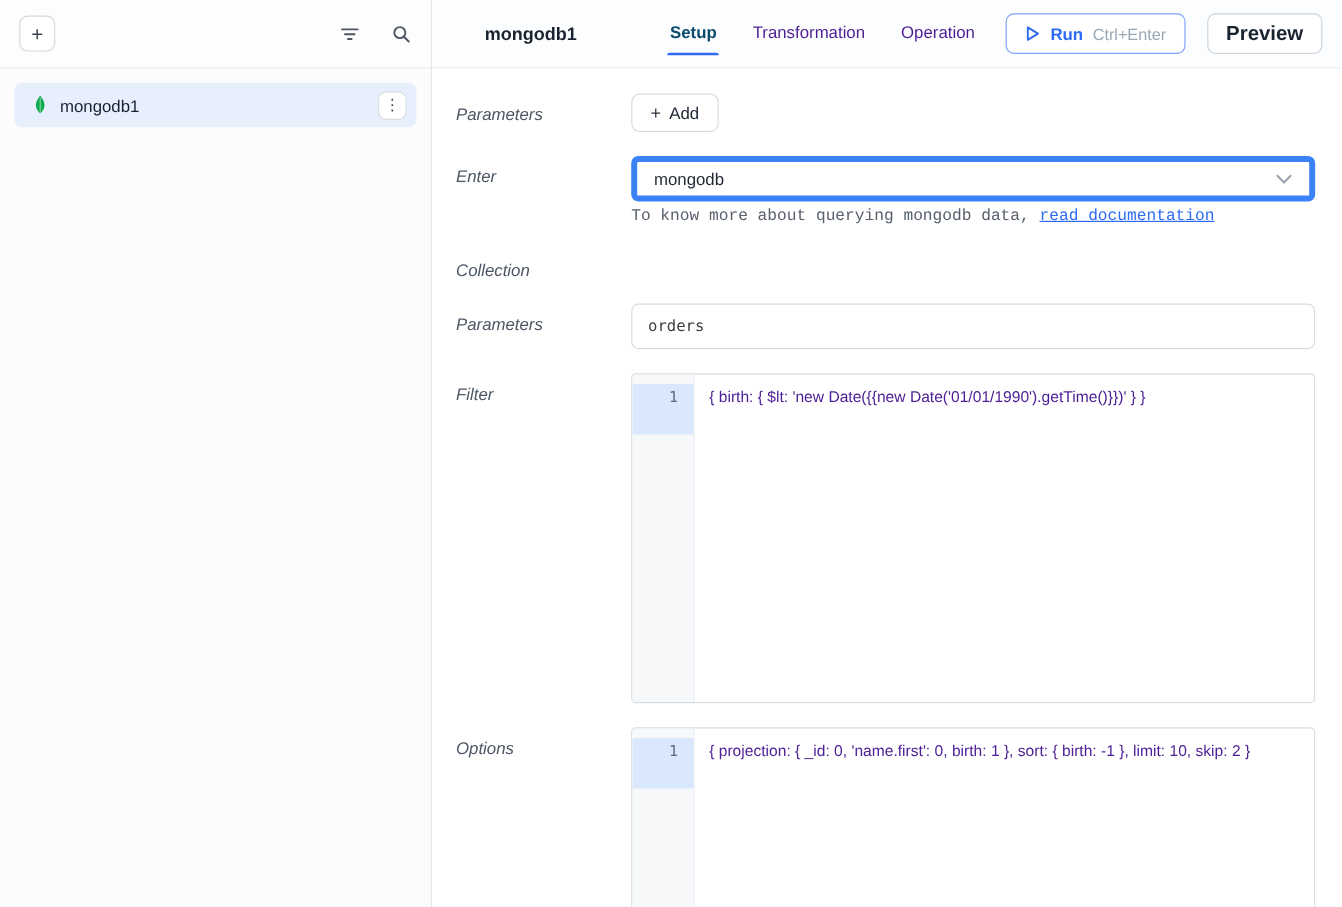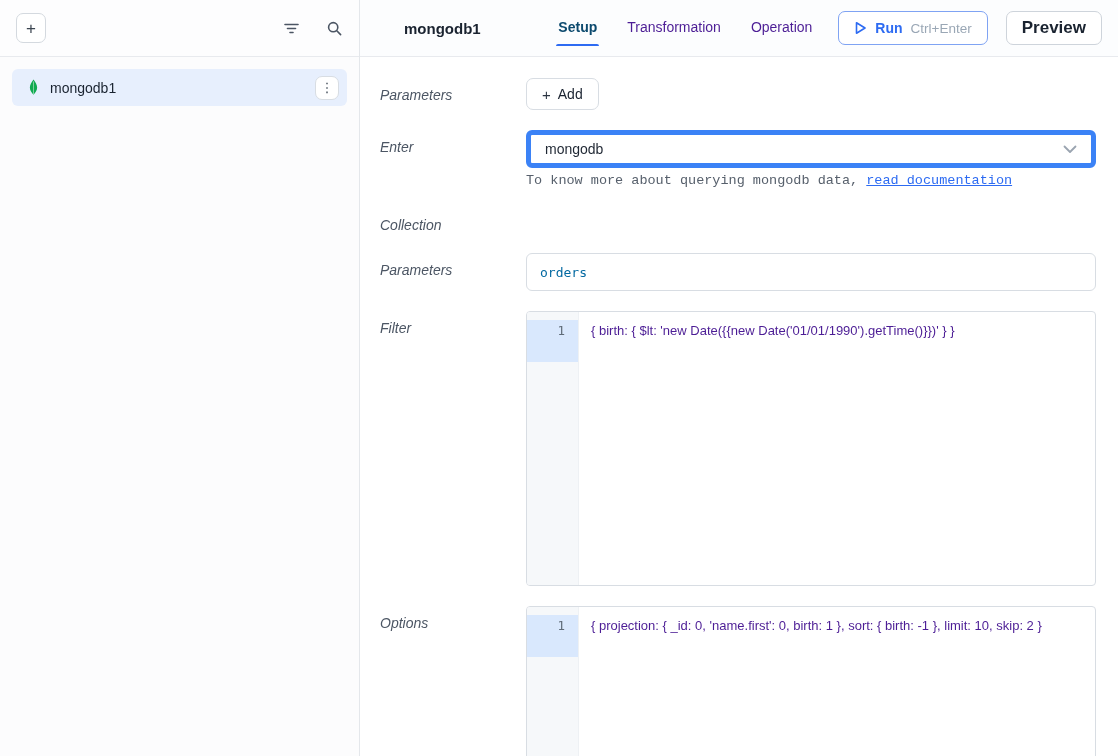--- a/index.html
+++ b/index.html
@@ -84,21 +84,21 @@
     height: 38px; border: 5px solid #3b82f6; border-radius: 6px; background: #fff;
     display: flex; align-items: center; justify-content: space-between;
     padding: 0 14px; font-size: 14px; color: #1f2733; cursor: pointer;
   }
   .helper-text { margin-top: 5px; font-size: 13.5px; color: #57606c; font-family: Liberation Mono, monospace; }
   .helper-text a { color: #2D6BF2; text-decoration: underline; cursor: pointer; }
 
   .mono-input {
     height: 38px; border: 1px solid #d8dde3; border-radius: 6px; background: #fff;
     display: flex; align-items: center; padding: 0 13px;
-    font-family: "DejaVu Sans Mono", monospace; font-size: 13px; color: #0369a1; cursor: text;
+    font-family: "DejaVu Sans Mono", monospace; font-size: 13px; color: #404040; cursor: text;
   }
 
   .editor {
     border: 1px solid #d8dde3; border-radius: 4px; background: #fff;
     display: flex; overflow: hidden;
   }
   .editor.filter { height: 275px; }
   .editor.options { height: 240px; }
   .gutter {
     width: 52px; flex-shrink: 0; background: #f6f8fa; border-right: 1px solid #eef1f4;

